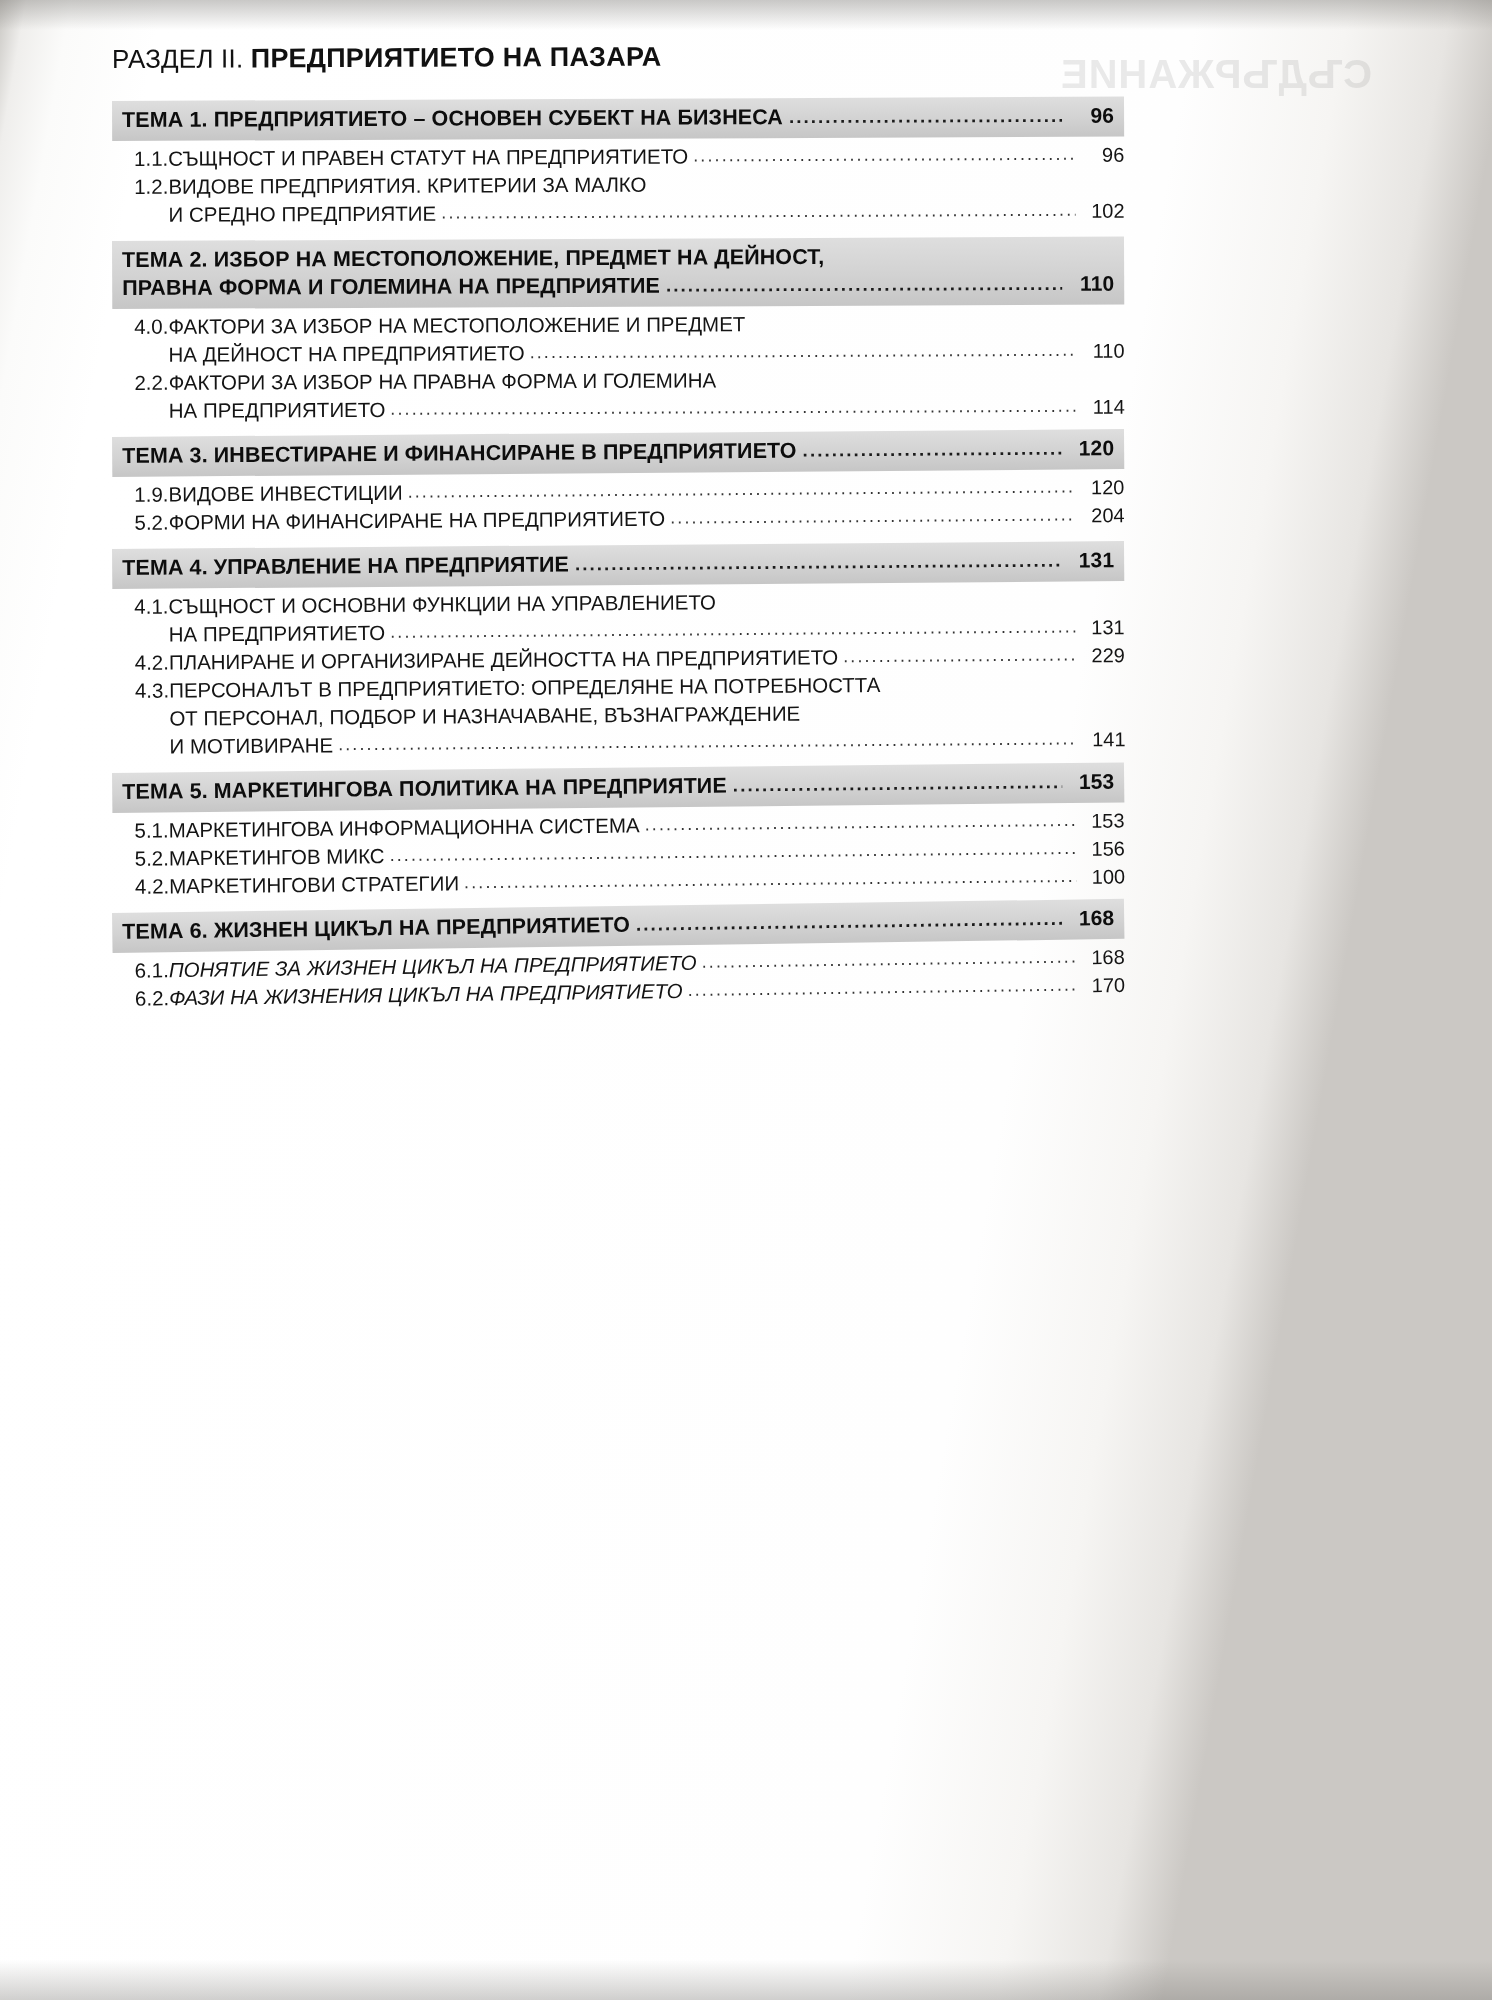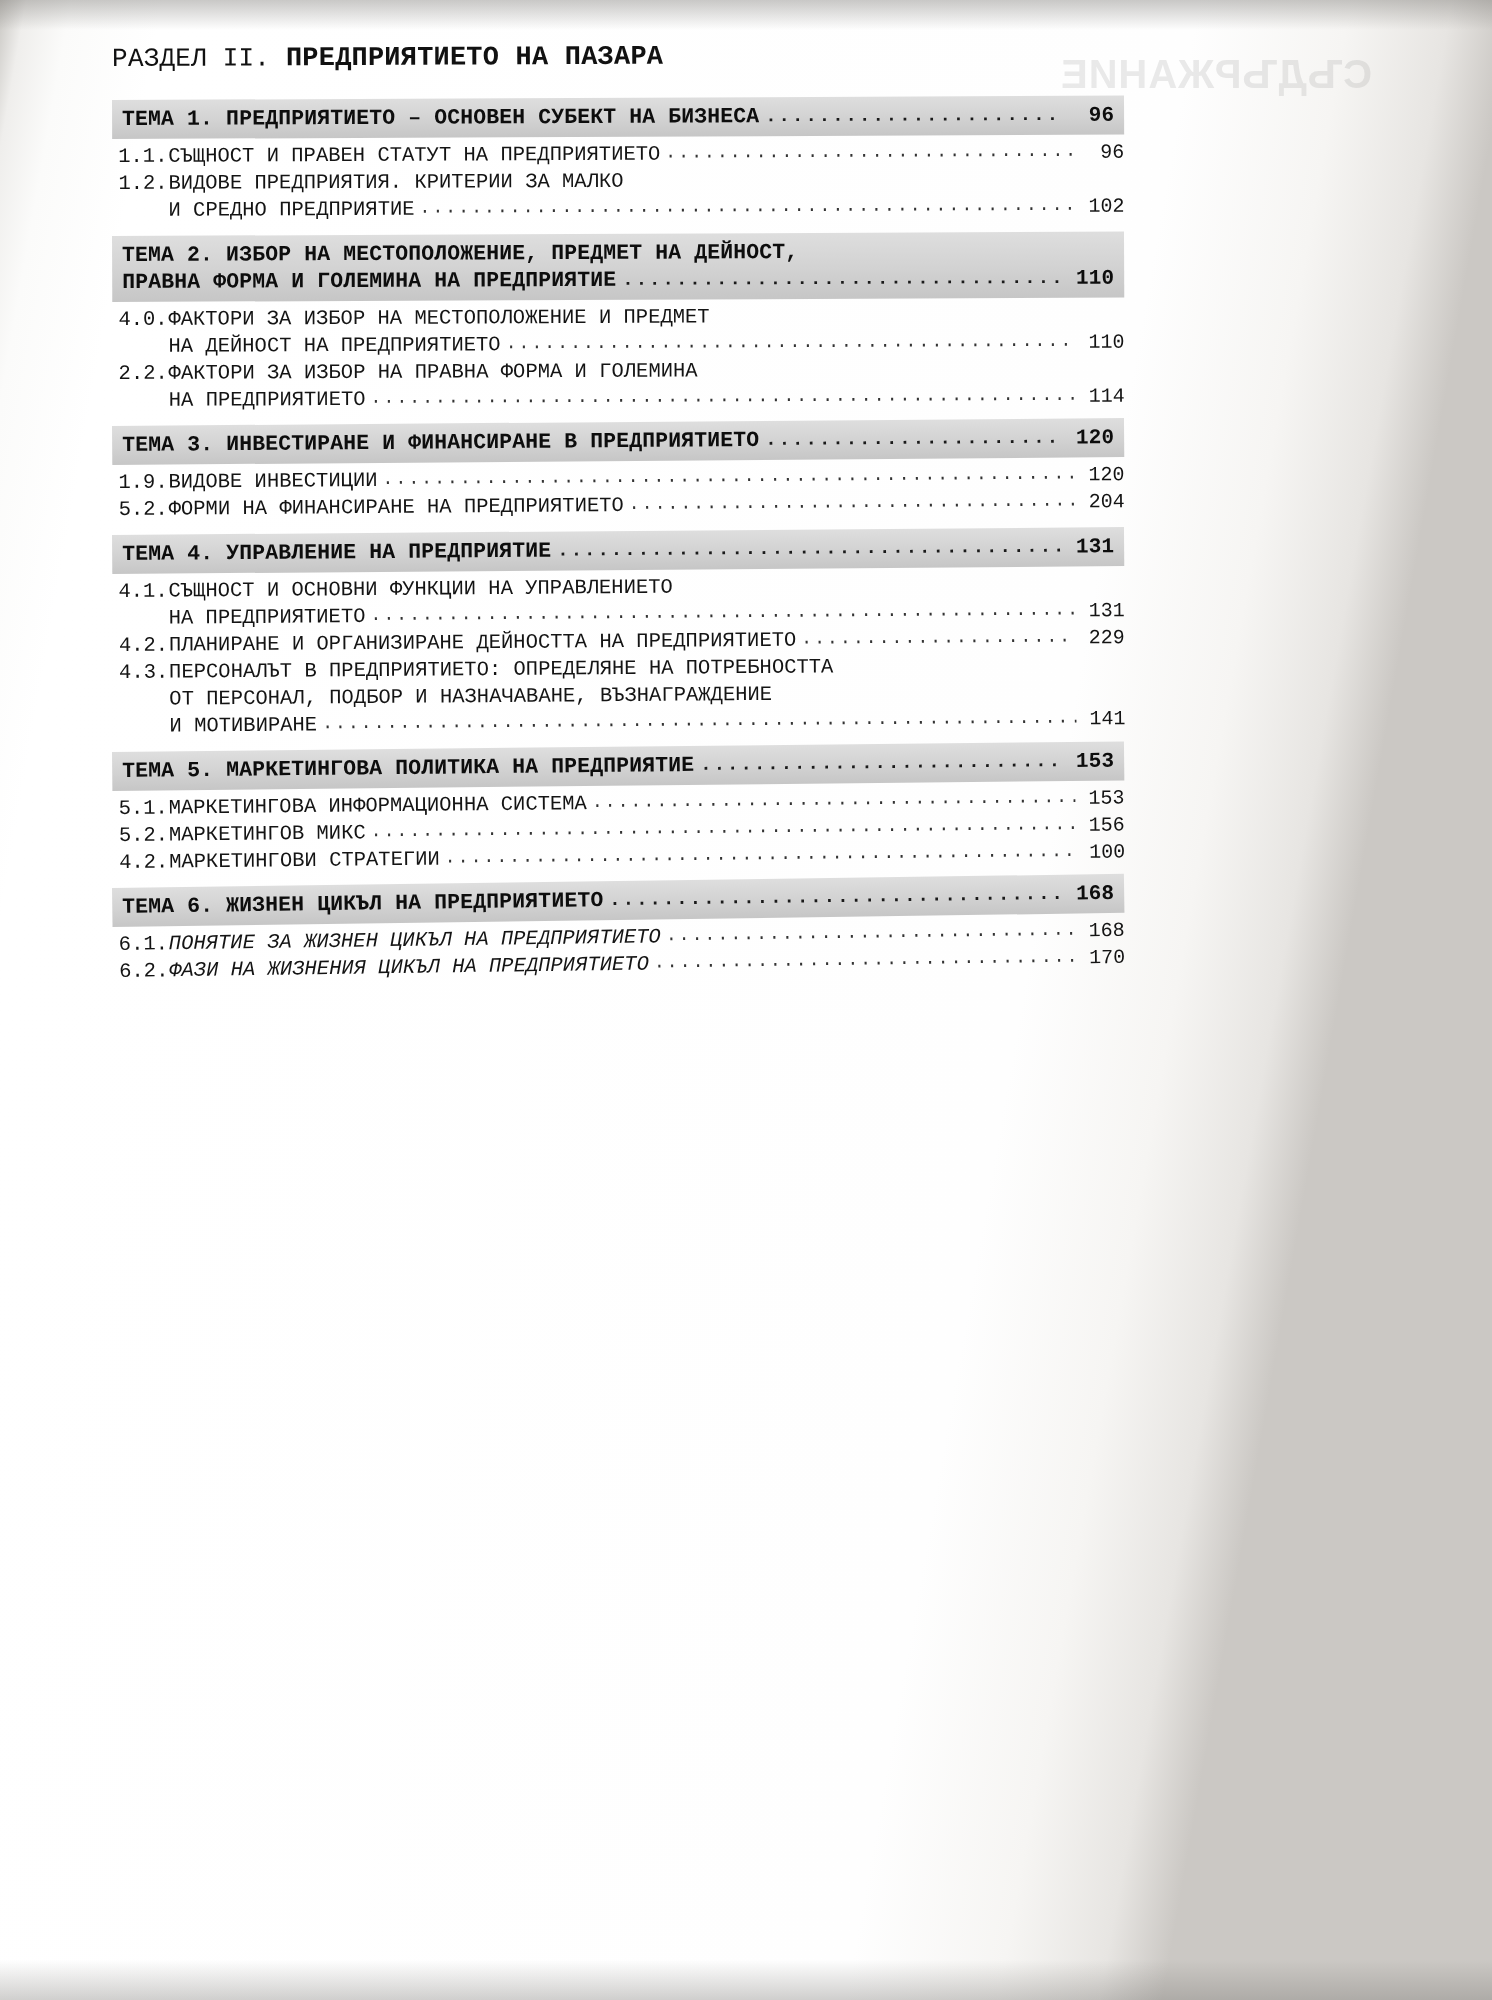--- a/index.html
+++ b/index.html
@@ -43,21 +43,20 @@
     transform: scaleX(-1);
     white-space: nowrap;
     pointer-events: none;
   }
 
   .content {
     position: absolute;
     left: 112px;
     top: 44px;
     width: 1012px;
-    font-family: Liberation Mono, monospace;
   }
 
   .section-title {
     font-size: 26px;
     color: #111;
     letter-spacing: 0.2px;
     margin-bottom: 26px;
     white-space: nowrap;
   }
   .section-title .lead {
@@ -114,20 +113,21 @@
     font-size: 20.5px;
     color: #141414;
     margin: 4px 0 2px 0;
     white-space: nowrap;
   }
   .entry .num {
     flex: 0 0 auto;
     width: 56px;
     padding-left: 6px;
     box-sizing: border-box;
+    text-align: right;
   }
   .entry .txt {
     flex: 0 0 auto;
   }
   .entry .dots {
     flex: 1 1 auto;
     margin: 0 3px 0 5px;
     overflow: hidden;
     white-space: nowrap;
     letter-spacing: 2.1px;

